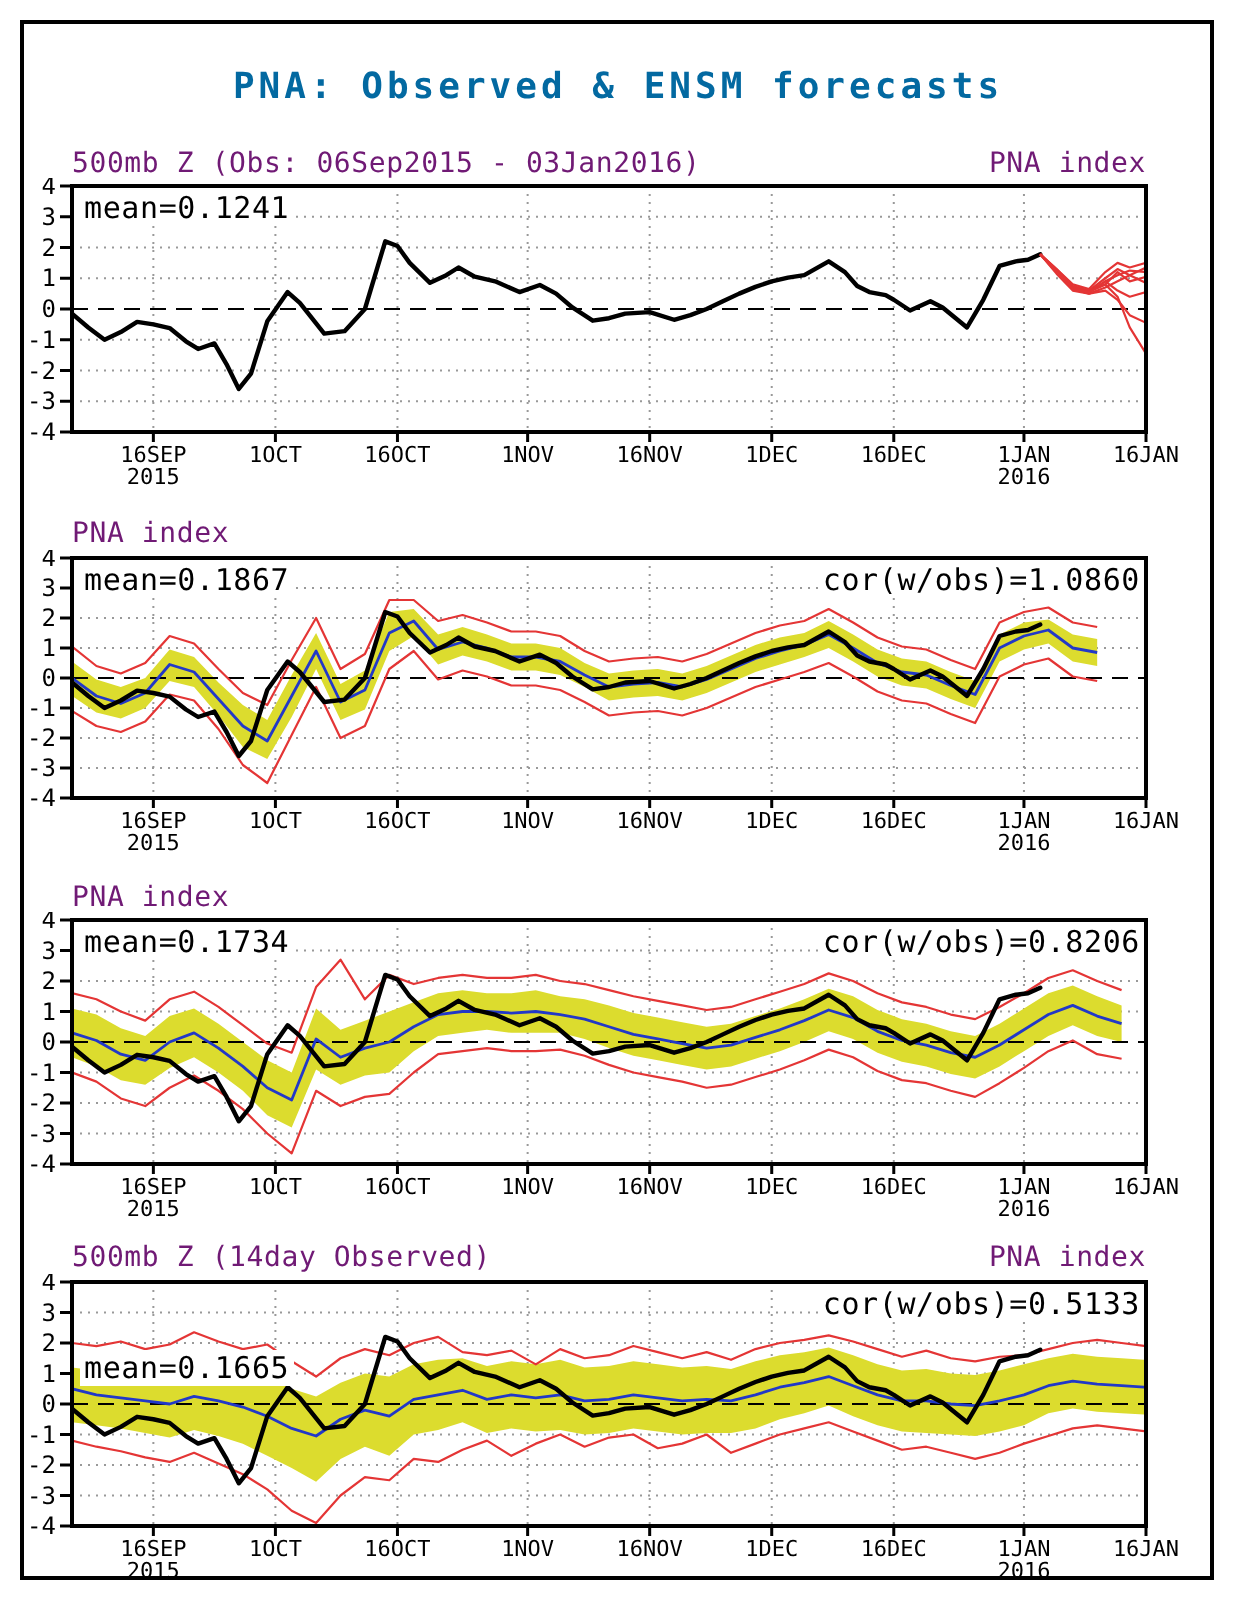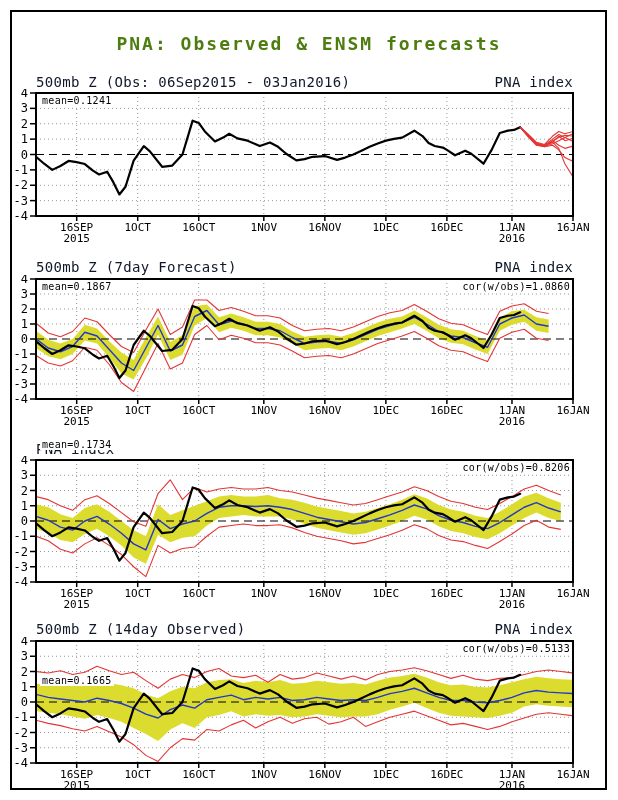--- a/index.html
+++ b/index.html
@@ -2,24 +2,24 @@
 <html><head>
 <meta charset="utf-8">
 <style>
   html,body{margin:0;padding:0;}
   body{font-family:"DejaVu Sans Mono", monospace; background:#ffffff;}
   .page{position:relative;width:618px;height:800px;background:#fff;overflow:hidden;}
   .outer-frame{position:absolute;left:10px;top:10px;width:593px;height:776px;border:2px solid #000;}
   .title{position:absolute;left:0;top:33px;width:618px;text-align:center;
          font-size:18px;font-weight:bold;letter-spacing:2px;white-space:nowrap;}
   .phead{position:absolute;left:36px;width:537px;display:flex;justify-content:space-between;
-         font-size:14px;letter-spacing:0.3px;color:#0f172a;white-space:nowrap;text-align:right;}
+         font-size:14px;letter-spacing:0.3px;color:#701a75;white-space:nowrap;text-align:right;}
   .phead .lft{}
   .phead .rgt{}
-  .inlabel{position:absolute;font-size:10px;letter-spacing:0.3px;color:#000;background:#fff;
+  .inlabel{position:absolute;font-size:15px;letter-spacing:0.3px;color:#000;background:#fff;
            padding:0 2px;white-space:nowrap;z-index:3;}
   .inlabel.mean{left:40px;}
   .inlabel.cor{right:46px;text-align:right;}
   svg.chart{position:absolute;left:0;display:block;z-index:1;}
   .grid{stroke:#999;stroke-width:1;stroke-dasharray:1 3;fill:none;}
   .zero{stroke:#000;stroke-width:1;stroke-dasharray:8 5;fill:none;}
   .frame{stroke:#000;stroke-width:2;fill:none;}
   .tick{stroke:#000;stroke-width:1.5;}
   .obs{fill:none;stroke-width:2.2;stroke-linejoin:round;stroke-linecap:round;}
   .meanline{fill:none;stroke-width:1.4;stroke-linejoin:round;}
@@ -27,21 +27,21 @@
   .member{fill:none;stroke-width:1.1;stroke-linejoin:round;}
   .ylab{font-family:"DejaVu Sans Mono",monospace;font-size:12px;fill:#000;}
   .xlab{font-family:"DejaVu Sans Mono",monospace;font-size:11px;fill:#000;}
 </style>
 </head>
 <body>
 
 <div class="page">
   <div class="outer-frame"></div>
 
-  <div class="title" style="color: #4d7c0f;">PNA: Observed &amp; ENSM forecasts</div>
+  <div class="title" style="color: #0369a1;">PNA: Observed &amp; ENSM forecasts</div>
 
   <div class="phead" style="top:74px;">
     <span class="lft">500mb Z (Obs: 06Sep2015 - 03Jan2016)</span>
     <span class="rgt">PNA index</span>
   </div>
   <svg class="chart" width="618" height="160" viewBox="0 0 618 160" style="top: 89px;">
       <defs>
         <clipPath id="clip0">
           <rect x="37" y="5" width="535" height="121"></rect>
         </clipPath>
@@ -108,21 +108,20 @@
       <text x="446.8863636363636" y="142" class="xlab" text-anchor="middle">16DEC</text>
       <line x1="511.97727272727275" y1="128" x2="511.97727272727275" y2="132" class="tick"></line>
       <text x="511.97727272727275" y="142" class="xlab" text-anchor="middle">1JAN</text>
       <text x="511.97727272727275" y="153" class="xlab" text-anchor="middle">2016</text>
       <line x1="573" y1="128" x2="573" y2="132" class="tick"></line>
       <text x="573" y="142" class="xlab" text-anchor="middle">16JAN</text>
     </svg>
   <div class="inlabel mean" style="top:95px;">mean=0.1241</div>
 
   <div class="phead" style="top:259px;">
-    <span class="lft">500mb Z (7day Forecast)</span>
     <span class="rgt">PNA index</span>
   </div>
   <svg class="chart" width="618" height="156" viewBox="0 0 618 156" style="top: 275px;">
       <defs>
         <clipPath id="clip1">
           <rect x="37" y="5" width="535" height="118"></rect>
         </clipPath>
       </defs>
       <line x1="76.68181818181819" y1="4" x2="76.68181818181819" y2="124" class="grid"></line>
       <line x1="137.70454545454544" y1="4" x2="137.70454545454544" y2="124" class="grid"></line>
@@ -253,21 +252,21 @@
       <line x1="385.8636363636364" y1="127" x2="385.8636363636364" y2="131" class="tick"></line>
       <text x="385.8636363636364" y="141" class="xlab" text-anchor="middle">1DEC</text>
       <line x1="446.8863636363636" y1="127" x2="446.8863636363636" y2="131" class="tick"></line>
       <text x="446.8863636363636" y="141" class="xlab" text-anchor="middle">16DEC</text>
       <line x1="511.97727272727275" y1="127" x2="511.97727272727275" y2="131" class="tick"></line>
       <text x="511.97727272727275" y="141" class="xlab" text-anchor="middle">1JAN</text>
       <text x="511.97727272727275" y="152" class="xlab" text-anchor="middle">2016</text>
       <line x1="573" y1="127" x2="573" y2="131" class="tick"></line>
       <text x="573" y="141" class="xlab" text-anchor="middle">16JAN</text>
     </svg>
-  <div class="inlabel mean" style="top:439px;">mean=0.1734</div>
+  <div class="inlabel mean" style="top:462px;">mean=0.1734</div>
   <div class="inlabel cor" style="top:462px;">cor(w/obs)=0.8206</div>
 
   <div class="phead" style="top:621px;">
     <span class="lft">500mb Z (14day Observed)</span>
     <span class="rgt">PNA index</span>
   </div>
   <svg class="chart" width="618" height="163" viewBox="0 0 618 163" style="top: 637px;">
       <defs>
         <clipPath id="clip3">
           <rect x="37" y="5" width="535" height="120"></rect>

